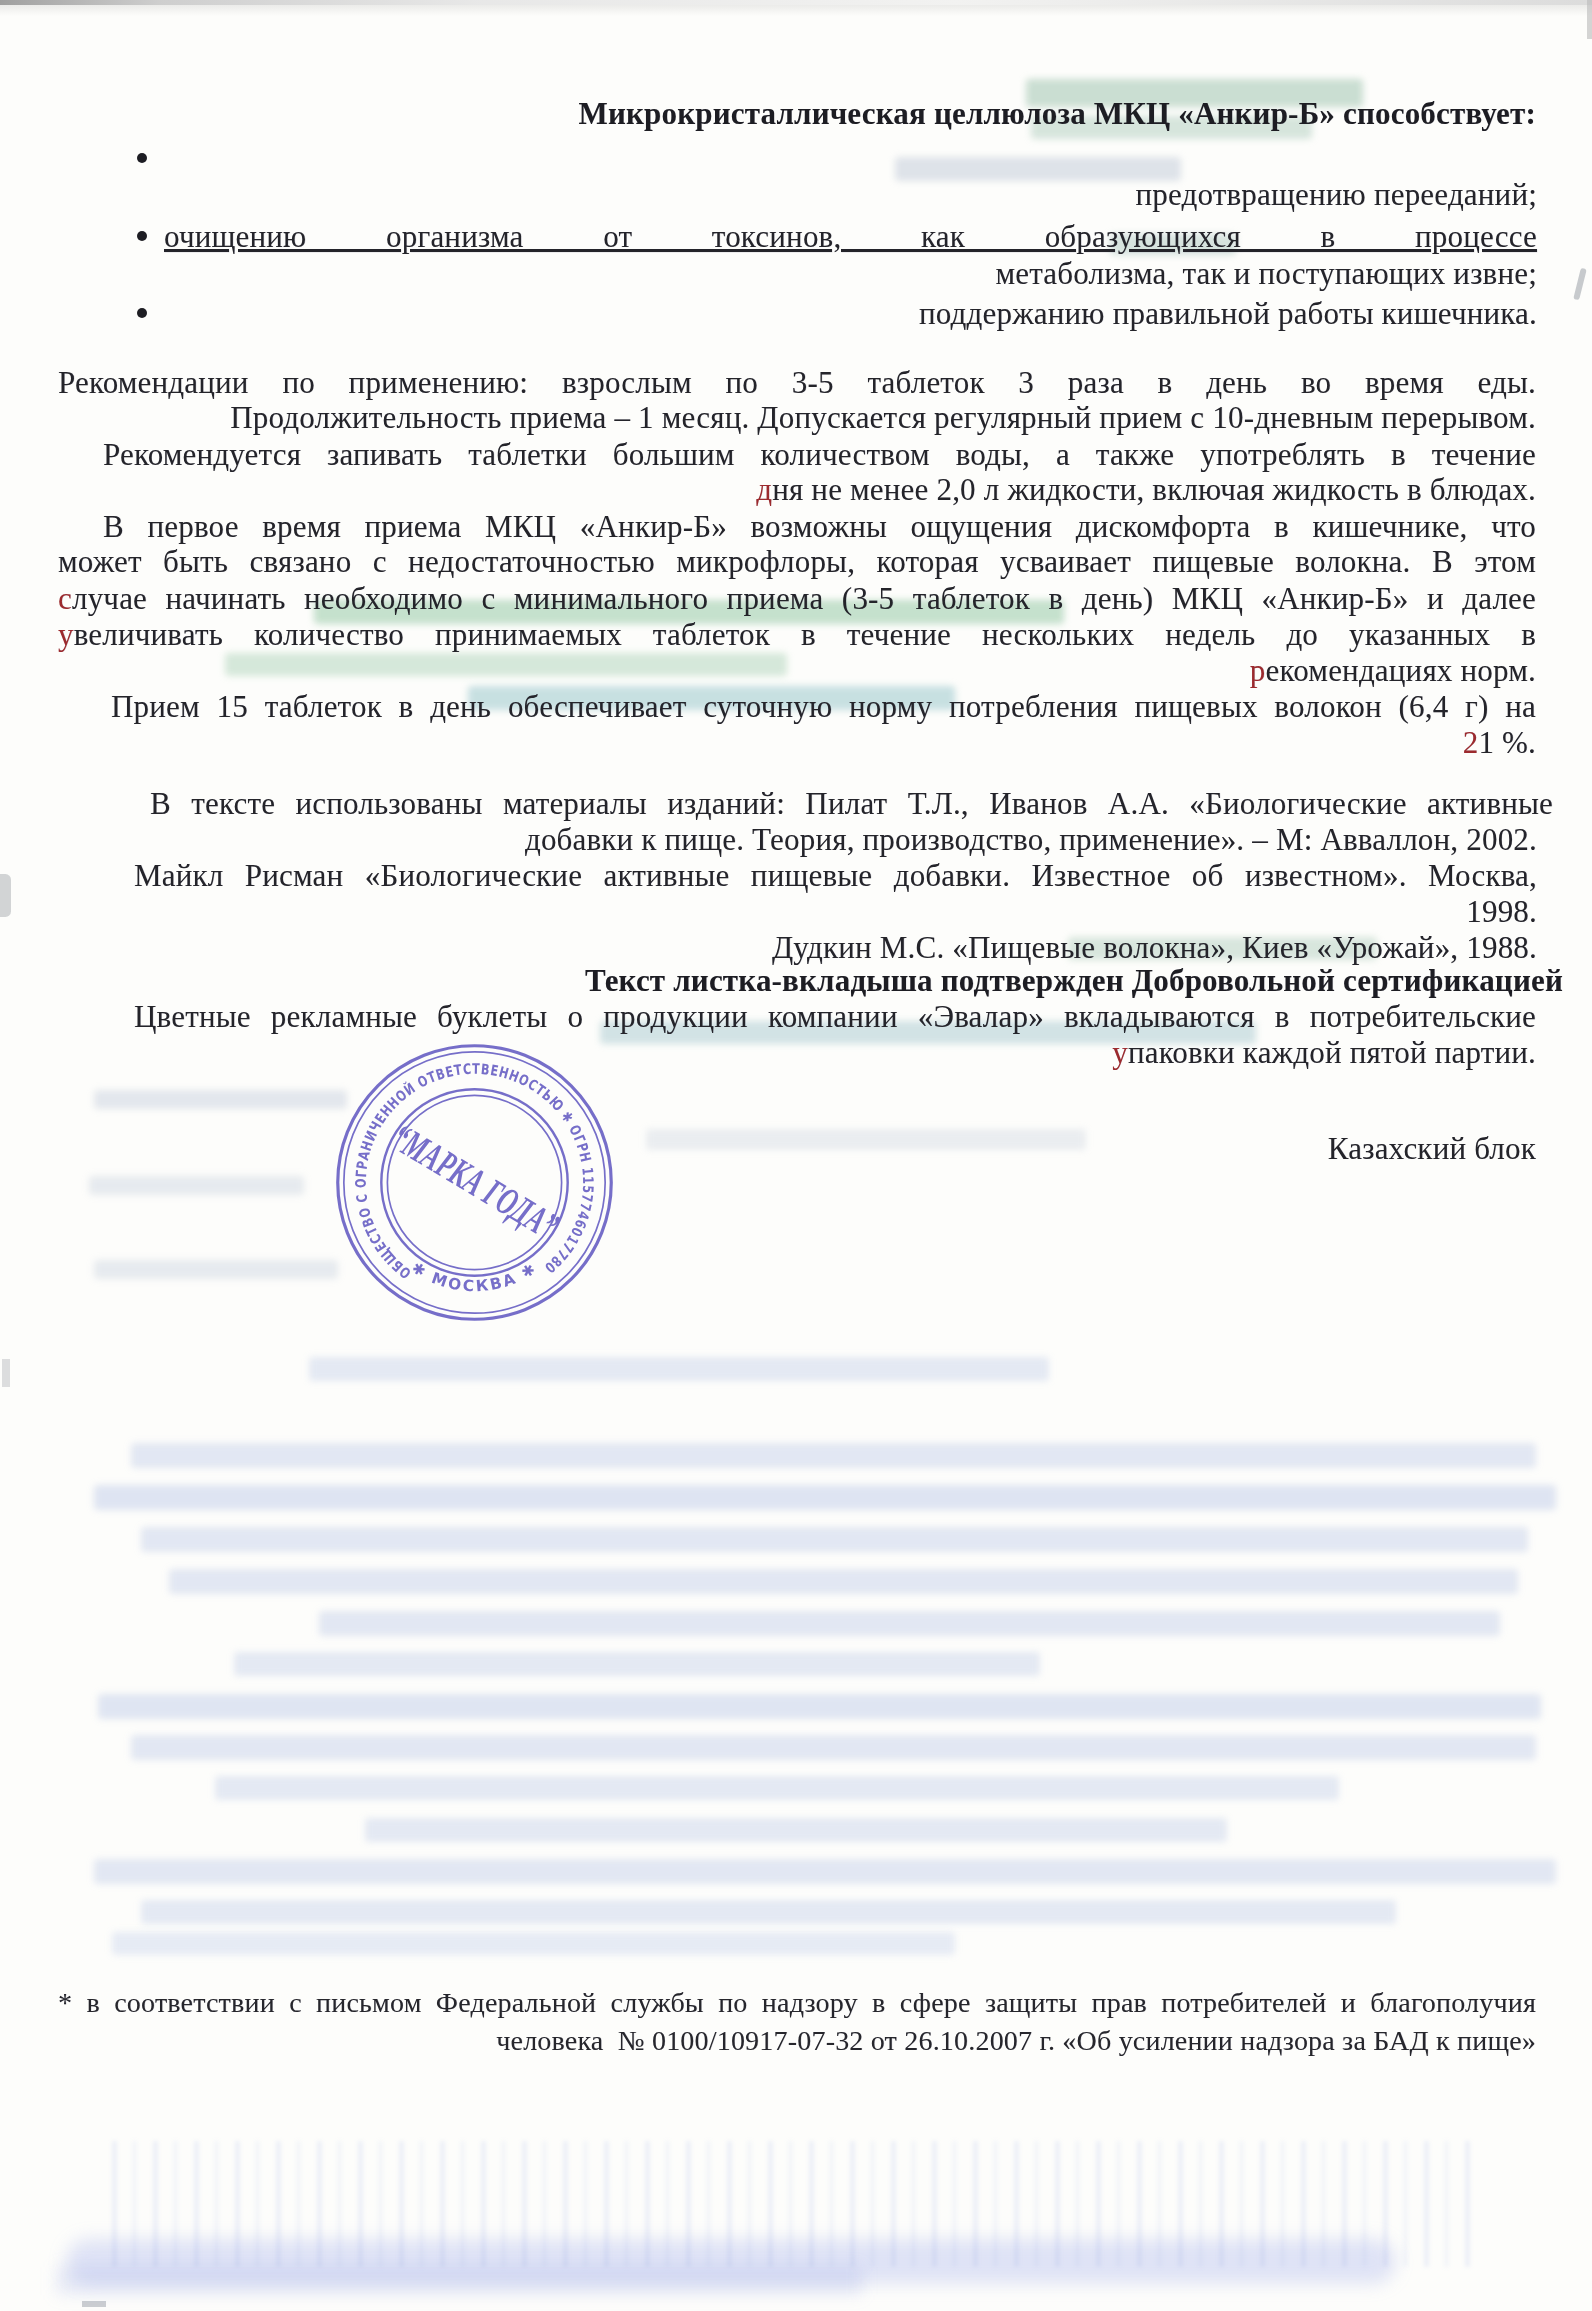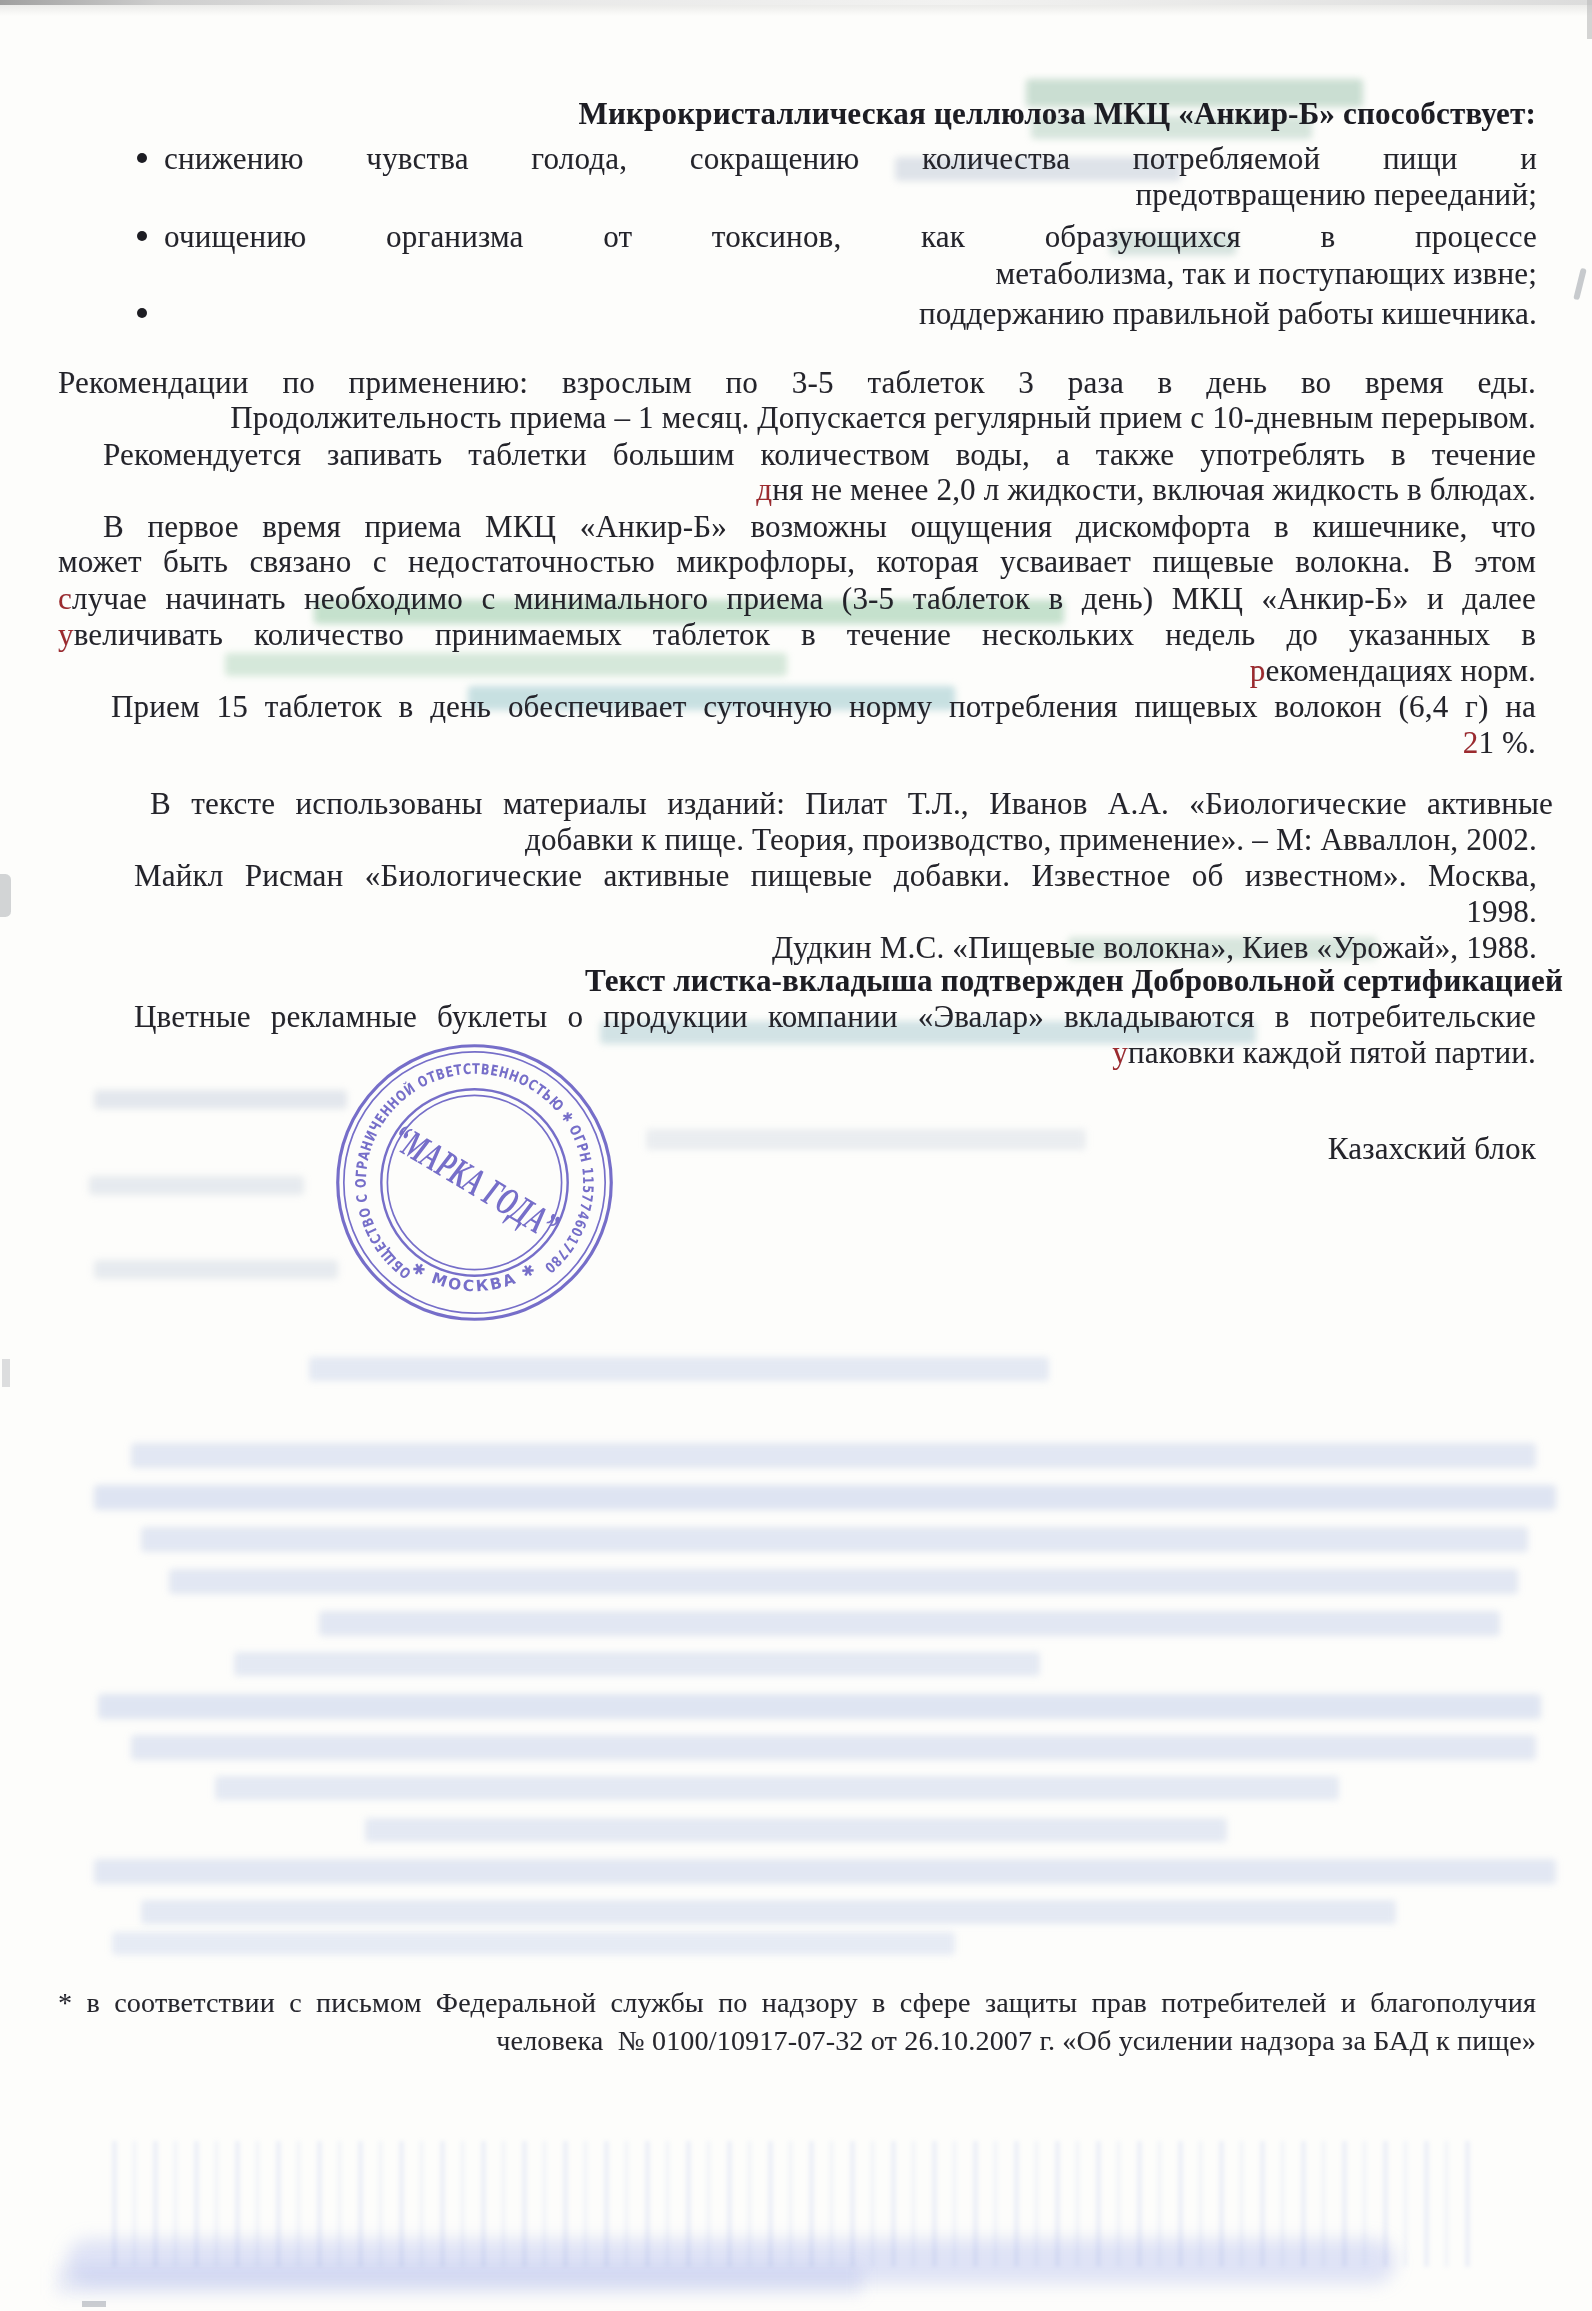--- a/index.html
+++ b/index.html
@@ -107,25 +107,24 @@
   <div class="ghost" style="left:94px;top:1859px;width:1462px;height:25px;background:rgba(130,155,215,.22);"></div>
   <div class="ghost" style="left:141px;top:1900px;width:1255px;height:24px;background:rgba(130,155,215,.20);"></div>
   <div class="ghost" style="left:112px;top:1932px;width:843px;height:22.5px;background:rgba(130,155,215,.18);"></div>
   <div class="streaks"></div>
   <div class="band1"></div>
   <div class="band2"></div>
 
   <div class="ln b end" style="left:97px;top:95px;width:1439px;">Микрокристаллическая целлюлоза МКЦ «Анкир-Б» способствует:</div>
 
   <span class="dot" style="top:153px;"></span>
-  <div class="ln bullet-text" style="top:140px;">снижению чувства голода, сокращению количества потребляемой пищи и</div>
   <div class="ln bullet-text end" style="top:176px;">предотвращению перееданий;</div>
 
   <span class="dot" style="top:231px;"></span>
-  <div class="ln bullet-text" style="top:218px;">очищению организма от токсинов, как образующихся в процессе</div>
+  <div class="ln bullet-text" style="top:218px;text-decoration:underline;">очищению организма от токсинов, как образующихся в процессе</div>
   <div class="ln bullet-text end" style="top:255px;">метаболизма, так и поступающих извне;</div>
 
   <span class="dot" style="top:308px;"></span>
   <div class="ln bullet-text end" style="top:295px;">поддержанию правильной работы кишечника.</div>
 
   <div class="ln" style="top:364px;"><span class="b">Рекомендации по применению:</span><span> взрослым по 3-5 таблеток 3 раза в день во время еды.</span></div>
   <div class="ln end" style="top:399px;">Продолжительность приема – 1 месяц. Допускается регулярный прием с 10-дневным перерывом.</div>
   <div class="ln ind1" style="top:436px;">Рекомендуется запивать таблетки большим количеством воды, а также употреблять в течение</div>
   <div class="ln end red" style="top:471px;">дня не менее 2,0 л жидкости, включая жидкость в блюдах.</div>
   <div class="ln ind1" style="top:508px;">В первое время приема МКЦ «Анкир-Б» возможны ощущения дискомфорта в кишечнике, что</div>

